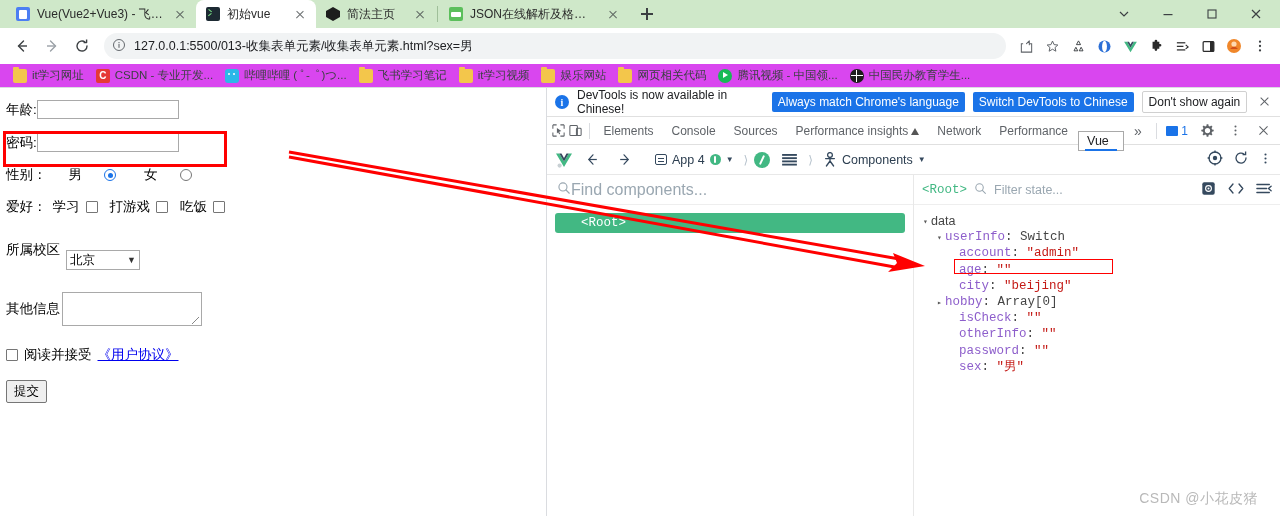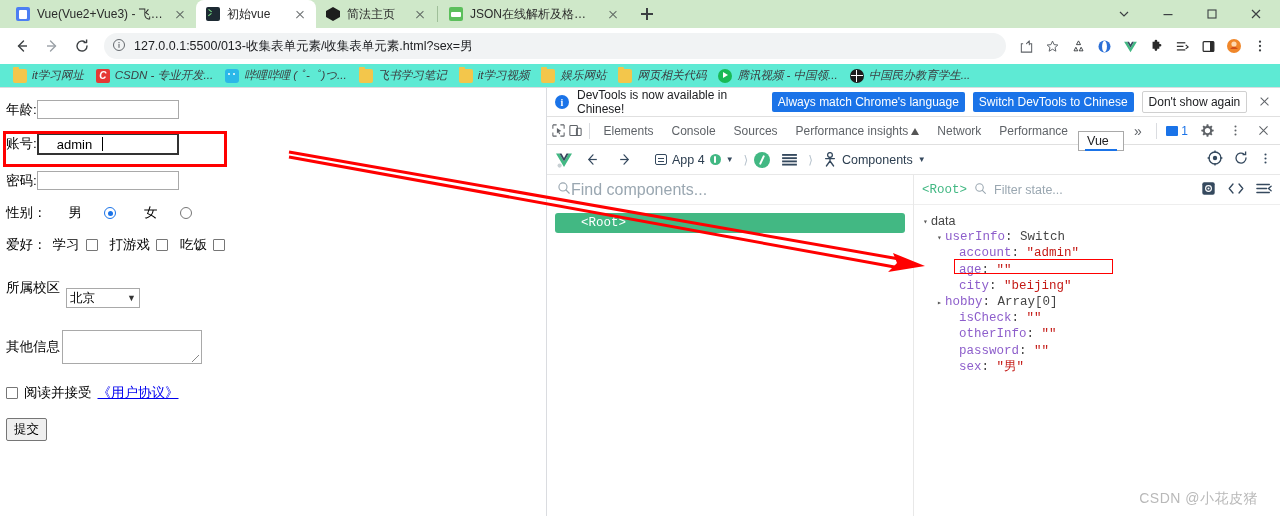--- a/index.html
+++ b/index.html
@@ -58,22 +58,22 @@
     flex:1 1 auto; height:26px; background:#f1f3f4; border-radius:13px;
     display:flex; align-items:center; padding:0 8px; gap:8px; margin:0 6px;
     min-width:0;
   }
   .omnibox .url { font-size:12.5px; color:#202124; white-space:nowrap; overflow:hidden; text-overflow:ellipsis; }
   .tb-icon { width:24px; height:24px; display:flex; align-items:center; justify-content:center; flex:0 0 24px; }
   .tb-icons { display:flex; align-items:center; gap:2px; }
 
   
   .bookmarks {
-    height:24px; background:#5eead4; display:flex; align-items:center;
-    padding:0 8px; gap:2px; border-bottom:1px solid #dadce0;font-style:italic;
+    height:24px; background:#d946ef; display:flex; align-items:center;
+    padding:0 8px; gap:2px; border-bottom:1px solid #dadce0;
   }
   .bm { display:flex; align-items:center; gap:5px; padding:2px 5px; border-radius:4px;
         font-size:11.5px; color:#3c4043; white-space:nowrap; }
   .bm .bmico { width:14px; height:14px; flex:0 0 14px; display:block; }
   .folder { width:14px;height:12px;background:#f3c64b;border-radius:2px;position:relative;}
   .folder::before{content:"";position:absolute;left:0;top:-2px;width:6px;height:3px;background:#f3c64b;border-radius:1px 1px 0 0;}
 
   
   .viewport { position:relative; height:428px; background:#fff; display:flex; }
 
@@ -429,27 +429,20 @@
 
   <div class="viewport">
 
     <div class="page">
 
       <div class="frow">
         <span class="flabel">年龄:</span>
         <input class="itext" type="text" value="" style="">
       </div>
 
-      <div class="frow" style="margin-bottom:16px;">
-        <span class="flabel">账号:</span>
-        <span class="acct-input">
-          <span>admin</span>
-          <span class="caret"></span>
-        </span>
-      </div>
 
       <div class="frow">
         <span class="flabel">密码:</span>
         <input class="itext" type="text" value="" style="">
       </div>
 
       <div class="frow" style="gap:22px;">
         <span class="flabel">性别：</span>
         <span>男</span>
         <span class="radio checked"></span>

